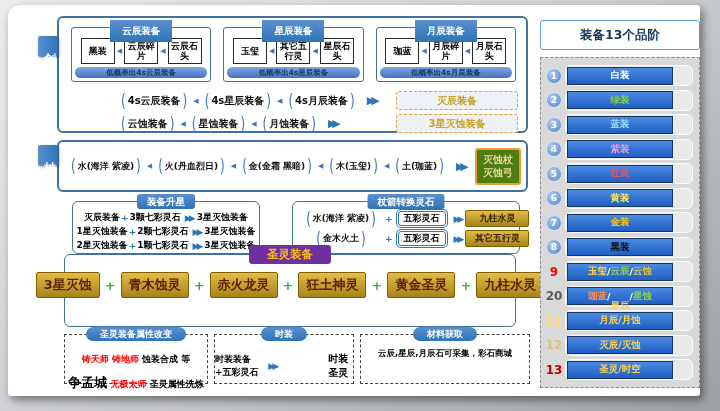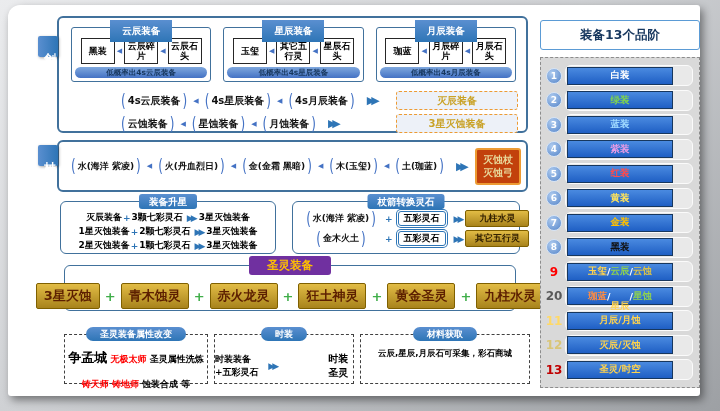--- a/index.html
+++ b/index.html
@@ -31,21 +31,21 @@
   #rowA{top:73px;} #rowB{top:96px;}
   .pillwrap{display:flex;align-items:center;gap:4px;}
   .pill{display:inline-flex;align-items:center;font-size:10px;font-weight:bold;color:#111;white-space:nowrap;}
   .par{color:#4472C4;font-weight:normal;font-size:12px;transform:scaleY(1.5);display:inline-block;margin:0 2px;}
   .chev{color:#2E75B6;font-weight:bold;font-size:11px;letter-spacing:-4px;margin:0 10px 0 10px;white-space:nowrap;}
   .result-dash{margin-left:auto;width:120px;text-align:center;border:1.6px dashed #ED9B33;border-radius:3px;
     background:#EDF1F8;color:#C9A227;font-weight:bold;font-size:10px;line-height:17px;}
   
   #staff-row{display:flex;align-items:center;height:100%;padding:0 5px 0 10px;}
   #staff-row .pill{font-size:9px;}
-  .result-solid{margin-left:auto;width:58px;border:2px solid #ED9B33;border-radius:3px;background:#c2410c;
+  .result-solid{margin-left:auto;width:58px;border:2px solid #ED9B33;border-radius:3px;background:#4d7c0f;
     color:#E8D89A;font-weight:bold;font-size:10px;text-align:center;line-height:1.35;padding:3px 0;}
   
   .tab-sq{position:absolute;top:-8px;left:50%;transform:translateX(-50%);
     background:linear-gradient(#5a8fd0,#2E75B6);color:#fff;font-size:9.5px;font-weight:bold;
     padding:0 10px;line-height:15px;white-space:nowrap;border-radius:3px;}
   #upgrade-rows{padding-top:9px;display:flex;flex-direction:column;gap:1px;align-items:center;}
   .urow{display:flex;align-items:center;font-size:9px;font-weight:bold;white-space:nowrap;}
   .plus{color:#2E75B6;font-weight:bold;margin:0 1px;}
   .chev-s{color:#2E75B6;font-weight:bold;font-size:9px;letter-spacing:-3px;margin:0 4px;}
   #convert-rows{padding-top:8px;display:flex;flex-direction:column;gap:3px;}
@@ -212,21 +212,21 @@
         </span>
       </span>
     <span class="chev">▶▶</span>
     <span class="result-solid">
       <span style="display:block">灭蚀杖</span>
       <span style="display:block">灭蚀弓</span>
     </span>
   </div>
 </div>
 
-<div class="secbox" id="upgrade" style="left:60px;top:201px;width:216px;height:53px;border-width:1.5px;">
+<div class="secbox" id="upgrade" style="left:72px;top:201px;width:188px;height:53px;border-width:1.5px;">
   <div class="tab-sq">装备升星</div>
   <div id="upgrade-rows">
       <div class="urow">
      <span>灭辰装备</span>
      <span class="plus">+</span>
      <span>3颗七彩灵石</span>
      <span class="chev-s">▶▶</span>
      <span>3星灭蚀装备</span>
    </div>
       <div class="urow">
@@ -267,42 +267,42 @@
           <span class="par">)</span>
         </span>
      <span class="plus">+</span>
      <span class="stone">五彩灵石</span>
      <span class="chev-s">▶▶</span>
      <span class="gold">其它五行灵</span>
    </div>
     </div>
 </div>
 
-<div class="secbox" id="holy" style="left:64px;top:265px;width:452px;height:46px;border-width:1.5px;">
+<div class="secbox" id="holy" style="left:64px;top:254px;width:452px;height:73px;border-width:1.5px;">
   <div class="ptab">圣灵装备</div>
   <div id="holy-items">
       <span class="hgold">3星灭蚀</span>
       <span class="hplus">+</span>
       <span class="hgold">青木蚀灵</span>
       <span class="hplus">+</span>
       <span class="hgold">赤火龙灵</span>
       <span class="hplus">+</span>
       <span class="hgold">狂土神灵</span>
       <span class="hplus">+</span>
       <span class="hgold">黄金圣灵</span>
       <span class="hplus">+</span>
       <span class="hgold">九柱水灵</span>
     </div>
 </div>
 
 <div class="dashbox" id="battr" style="left:64px;width:144px;">
   <div class="tab-pill">圣灵装备属性改变</div>
   <div id="attr-lines">
+      <div><span style="color:#FF0000;font-size:9px;font-weight:bold;">铸天师 铸地师 </span><span style="color:#000000;font-size:9px;font-weight:bold;">蚀装合成 等</span></div>
       <div><span style="color:#000000;font-size:13px;font-weight:bold;">争孟城</span><span style="color:#FF0000;font-size:9px;font-weight:bold;"> 无极太师 </span><span style="color:#000000;font-size:9px;font-weight:bold;">圣灵属性洗炼</span></div>
-      <div><span style="color:#FF0000;font-size:9px;font-weight:bold;">铸天师 铸地师 </span><span style="color:#000000;font-size:9px;font-weight:bold;">蚀装合成 等</span></div>
     </div>
 </div>
 <div class="dashbox" id="bfashion" style="left:214px;width:140px;">
   <div class="tab-pill">时装</div>
   <div id="fashion-flow">
     <span>时装装备+五彩灵石</span>
     <span class="chev-s">▶▶</span>
     <span style="font-size:10px;margin-left:48px;">时装圣灵</span>
   </div>
 </div>

